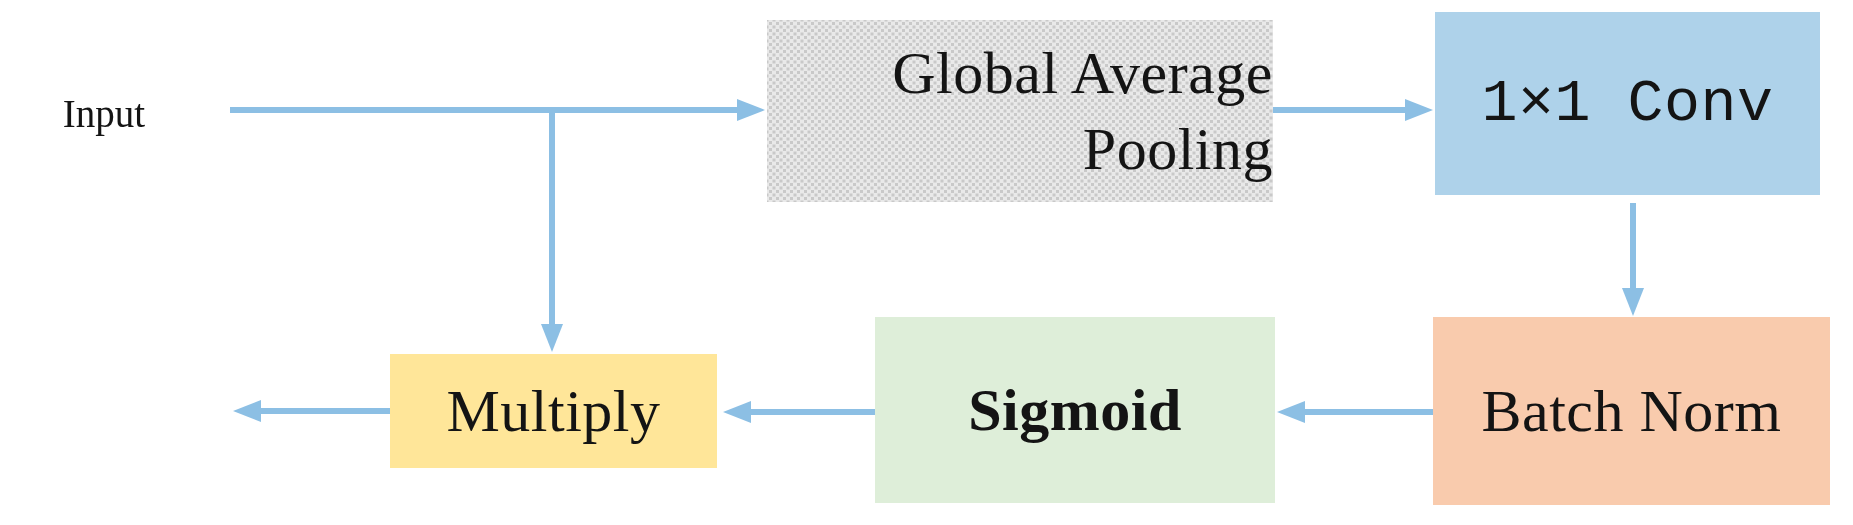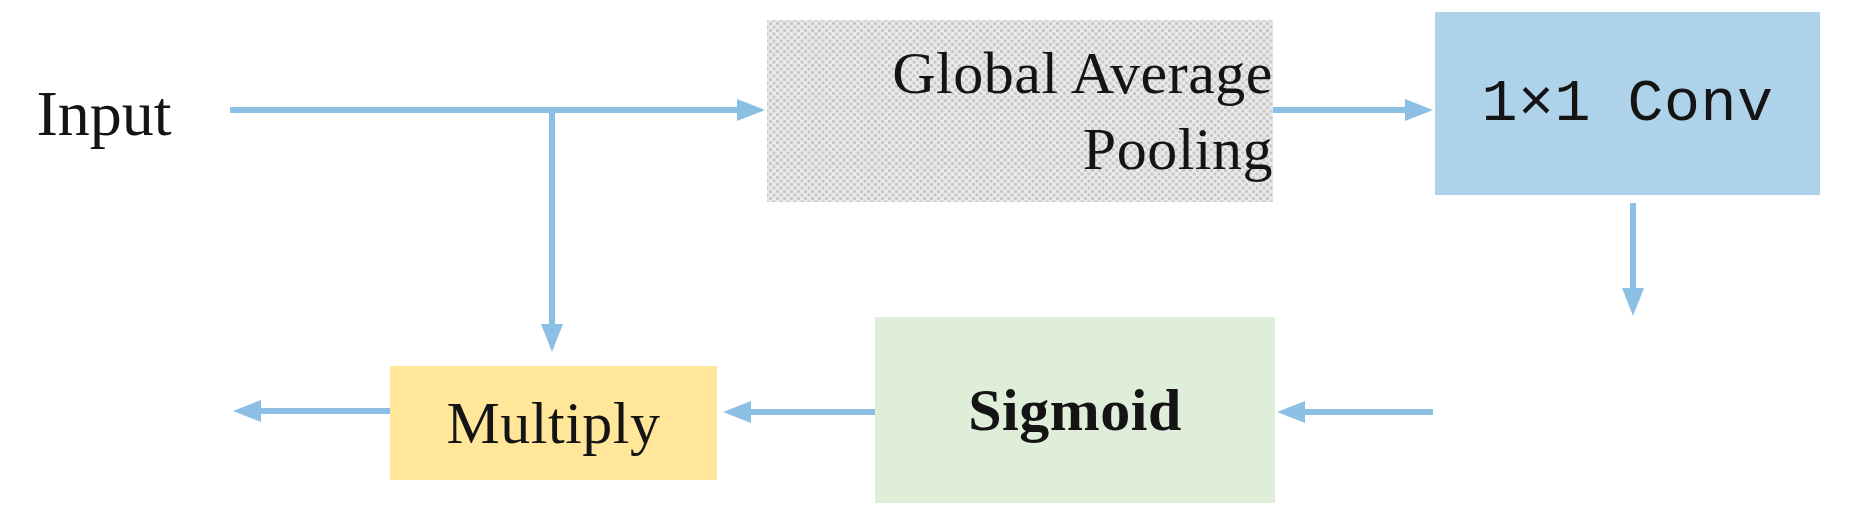--- a/index.html
+++ b/index.html
@@ -26,26 +26,26 @@
     background-image:
       radial-gradient(circle,#c9c9c9 1.5px,rgba(0,0,0,0) 1.9px),
       radial-gradient(circle,#c9c9c9 1.5px,rgba(0,0,0,0) 1.9px);
     background-size:7px 7px,7px 7px;
     background-position:0 0,3.5px 3.5px;
     text-align:right;
   }
   .node-conv{left:1435px;top:12px;width:385px;height:183px;font-family:Liberation Mono, monospace;}
   .node-bn{left:1433px;top:317px;width:397px;height:188px;}
   .node-sigmoid{left:875px;top:317px;width:400px;height:186px;}
-  .node-multiply{left:390px;top:354px;width:327px;height:114px;margin-top:12px;}
+  .node-multiply{left:390px;top:354px;width:327px;height:114px;}
   .io-label{
     position:absolute;
     width:196px;left:6px;
     text-align:center;
-    font-size:64px;line-height:66px;color:#141414;
+    font-size:39px;line-height:66px;color:#141414;
   }
   .io-input{top:81px;}
   .io-output{top:382px;}
 </style>
 </head>
 <body>
 
 <div class="canvas">
 
   <svg class="arrow-layer" viewBox="0 0 1853 525">
@@ -86,18 +86,19 @@
     </g>
   </svg>
 
   <div class="io-label io-input">Input</div>
 
 
   <div class="node node-gap dotted" style="background-color: rgb(233, 233, 233);">Global Average Pooling</div>
 
   <div class="node node-conv" style="background-color: rgb(174, 210, 234);">1×1 Conv</div>
 
+  <div class="node node-bn" style="background-color: rgb(249, 203, 173);">Batch Norm</div>
 
   <div class="node node-sigmoid" style="background-color: rgb(222, 238, 217); font-weight: bold;">Sigmoid</div>
 
   <div class="node node-multiply" style="background-color: rgb(255, 230, 153);">Multiply</div>
 
 </div>
 
 </body></html>

